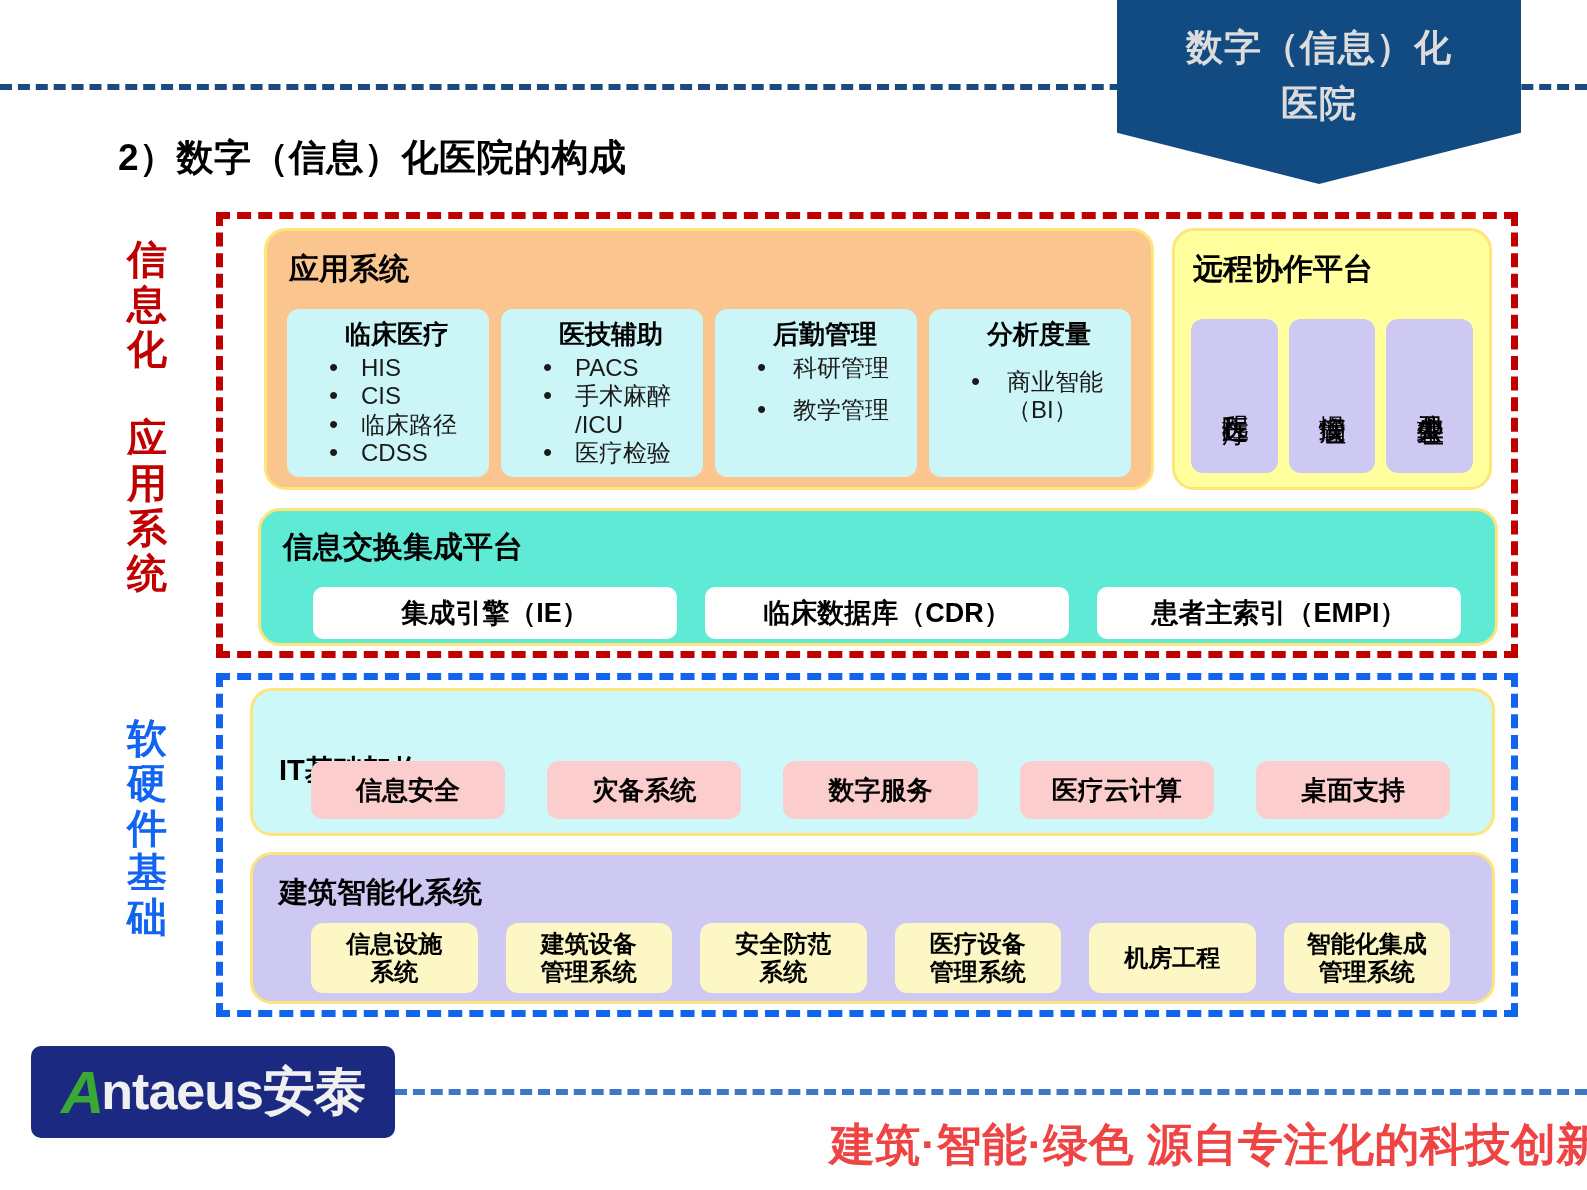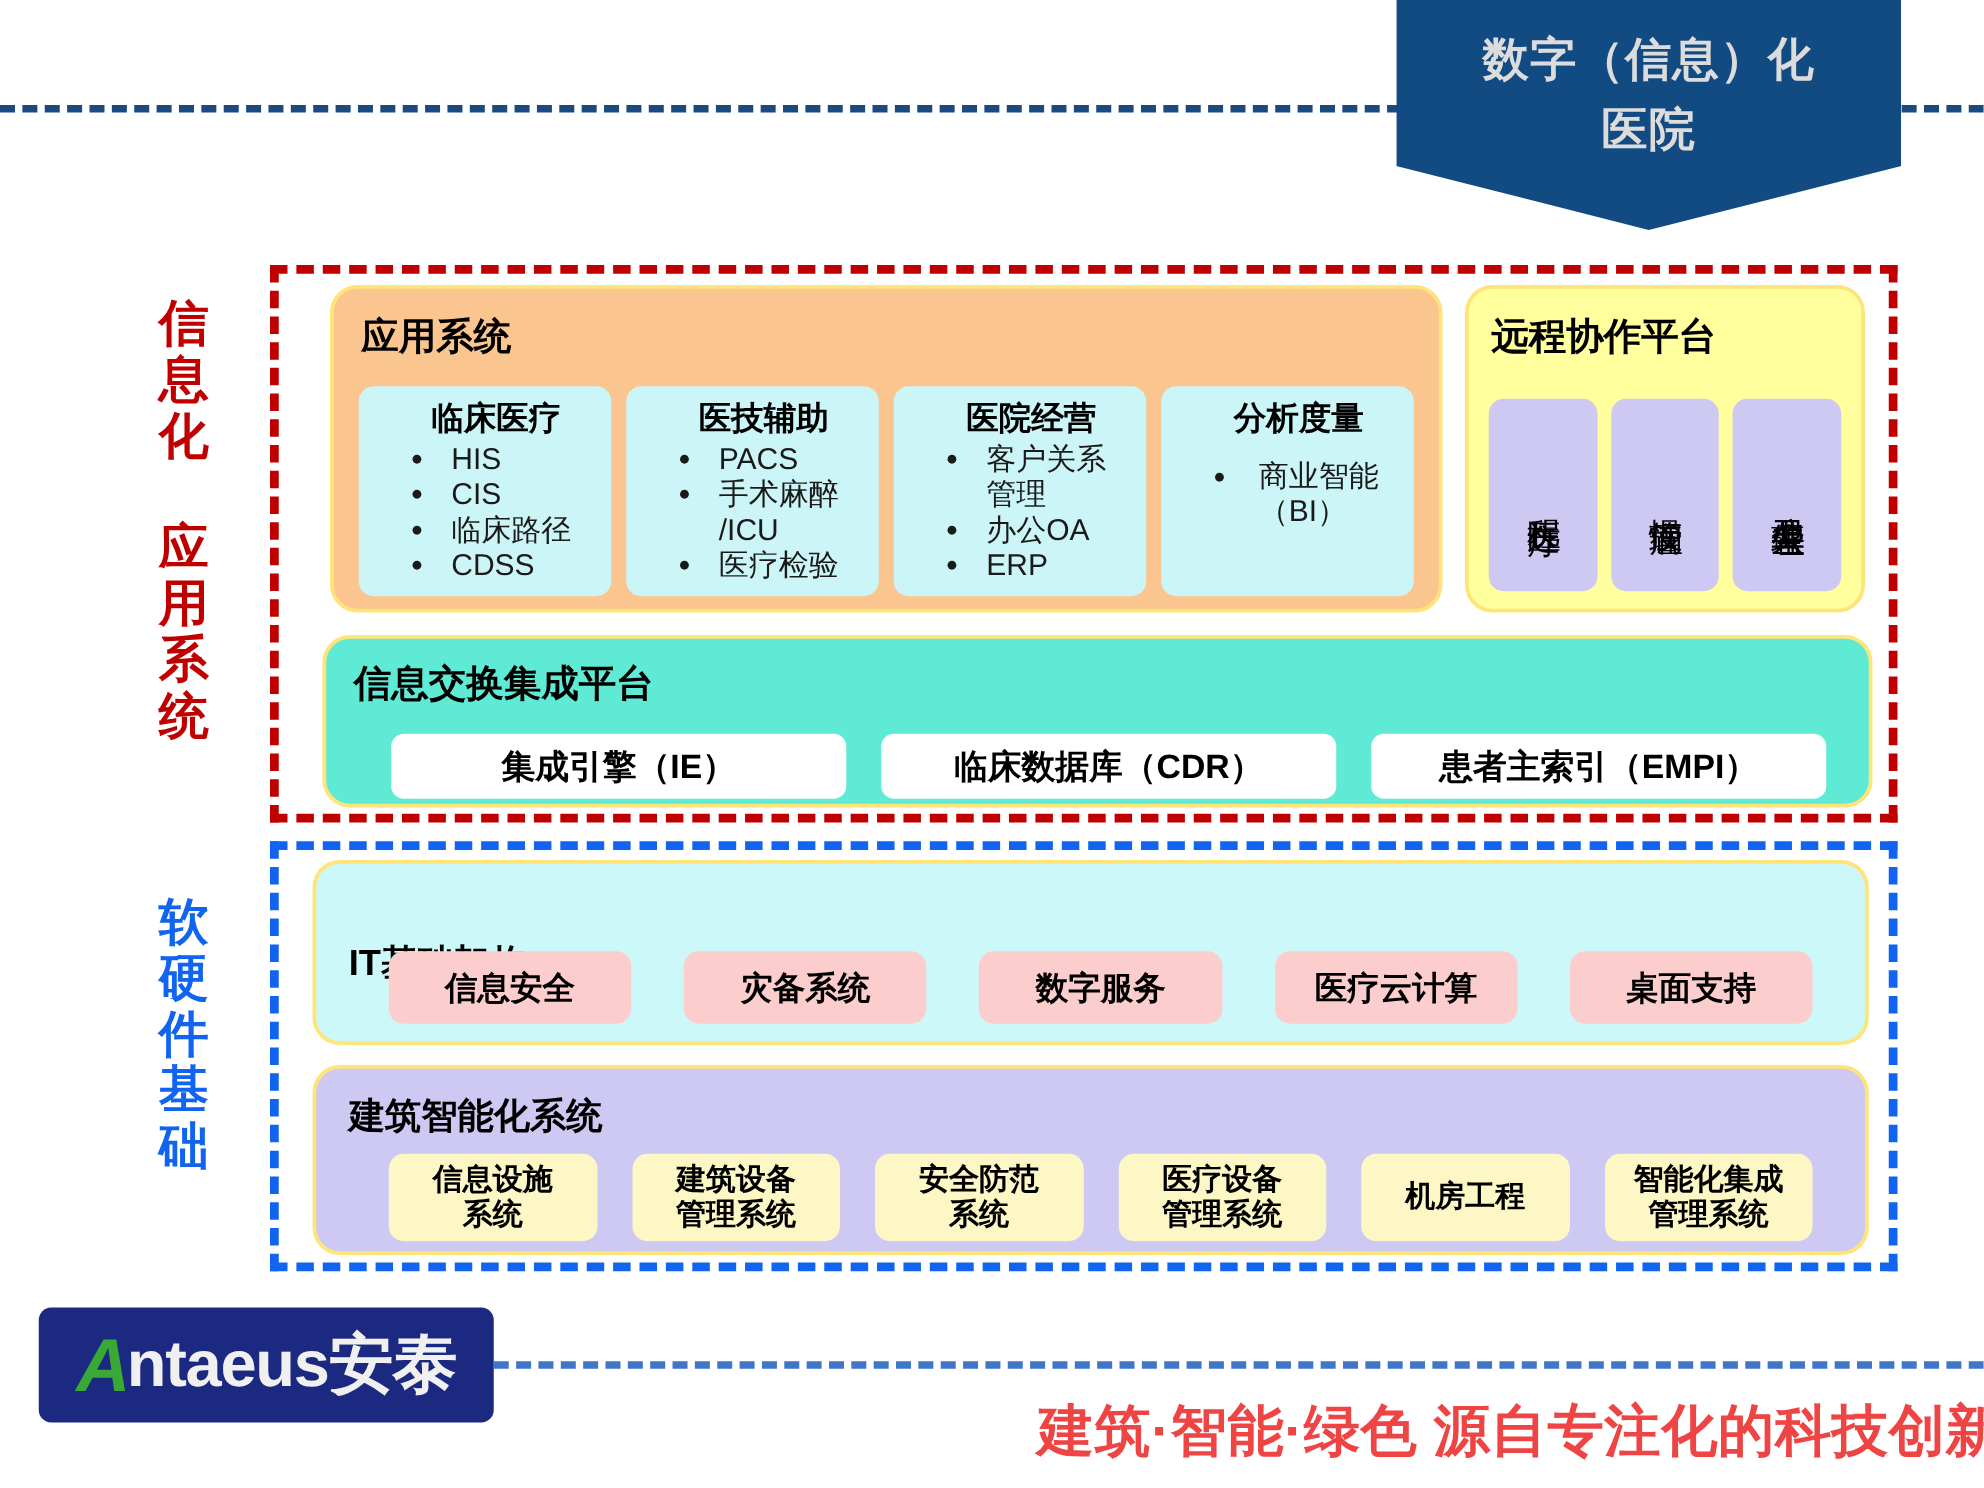--- a/index.html
+++ b/index.html
@@ -183,20 +183,21 @@
 
 <div id="stage">
 
   <div class="rule-top"></div>
 
   <div class="banner">
     <div class="banner-line">数字（信息）化</div>
     <div class="banner-line">医院</div>
   </div>
 
+  <div class="slide-title">2）数字（信息）化医院的构成</div>
 
   <div class="side-label red" style="white-space: pre-line;">信息化
 
 应用系统</div>
   <div class="side-label blue" style="white-space: pre-line;">软硬件基础</div>
 
   <div class="frame info"></div>
   <div class="frame infra"></div>
 
   <div class="panel apps">
@@ -216,30 +217,28 @@
       <div class="app-card">
         <div class="hd">医技辅助</div>
         <ul>
           <li>PACS</li>
           <li>手术麻醉</li>
           <li class="cont">/ICU</li>
           <li>医疗检验</li>
         </ul>
       </div>
 
-      <div class="app-card">
-        <div class="hd">医院经营</div>
+
+      <div class="app-card narrow">
+        <div class="hd">后勤管理</div>
         <ul>
-          <li>客户关系</li>
-          <li class="cont">管理</li>
-          <li>办公OA</li>
-          <li>ERP</li>
+          <li>科研管理</li>
+          <li class="sp">教学管理</li>
         </ul>
       </div>
-
 
       <div class="app-card narrow">
         <div class="hd">分析度量</div>
         <ul>
           <li class="sp">商业智能</li>
           <li class="cont">（BI）</li>
         </ul>
       </div>
 
     </div>

